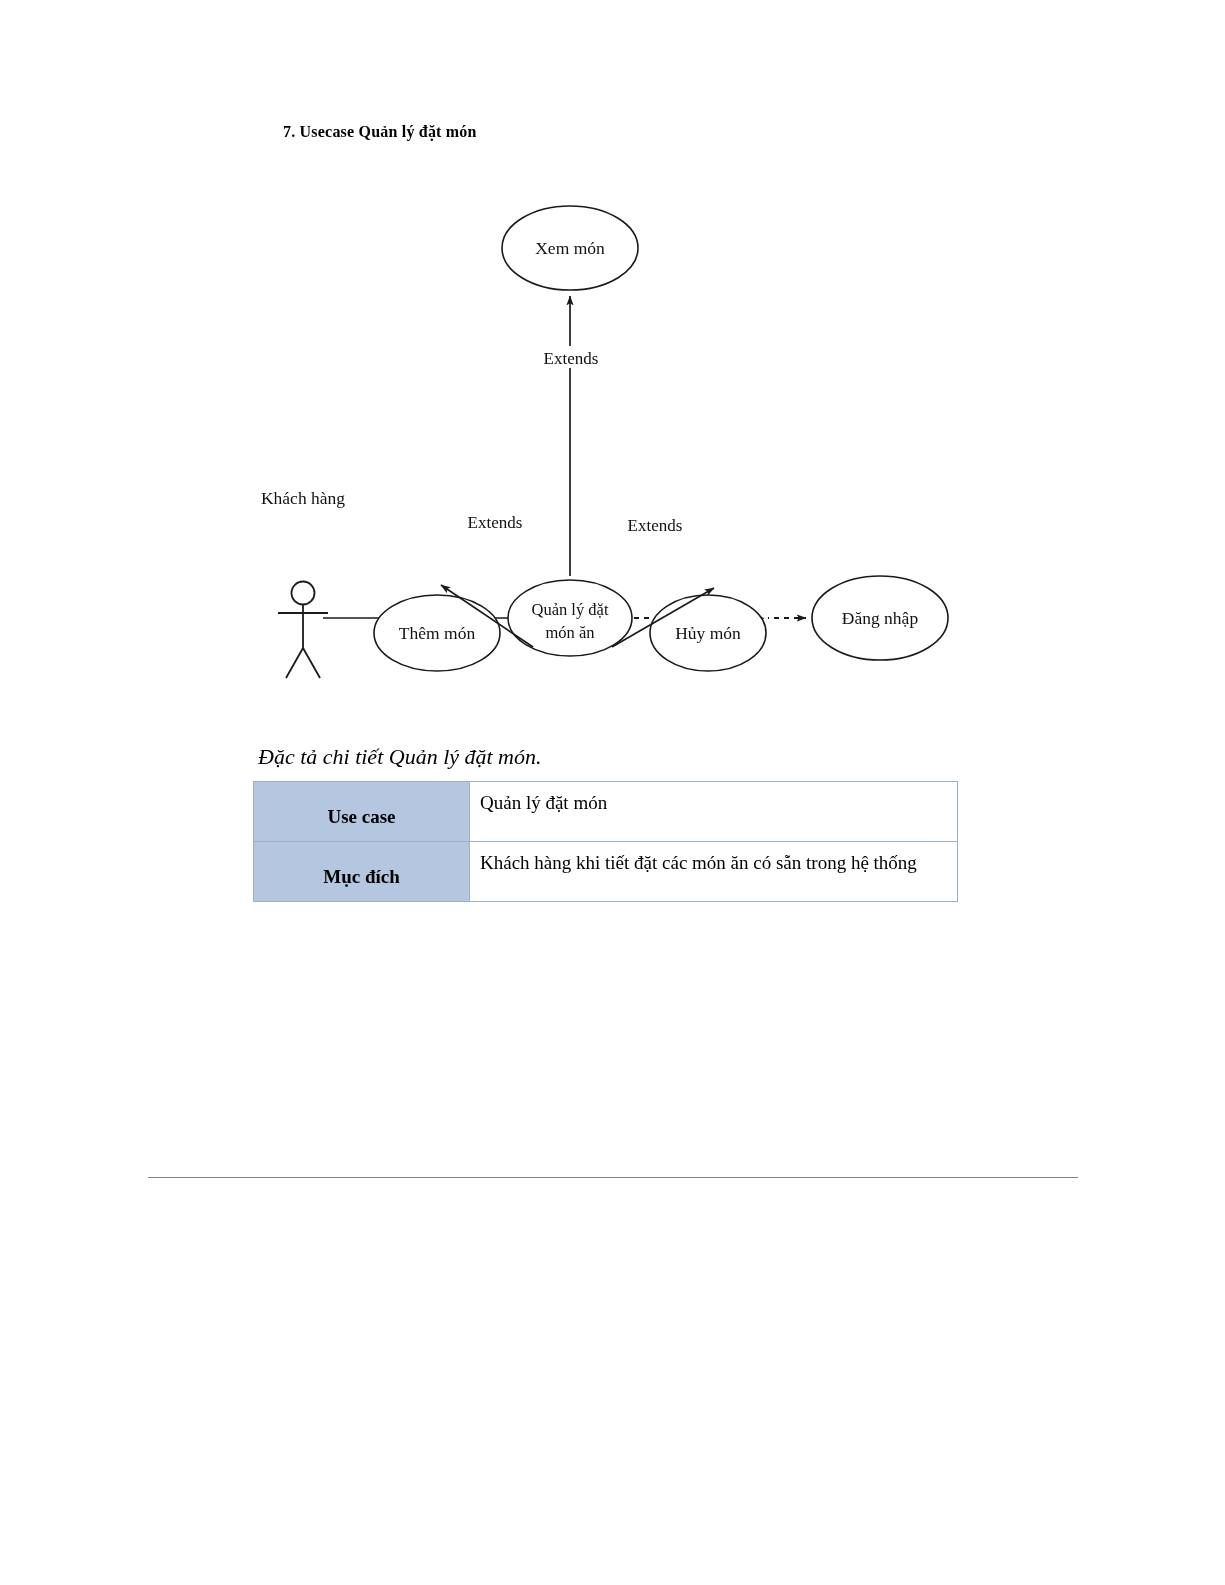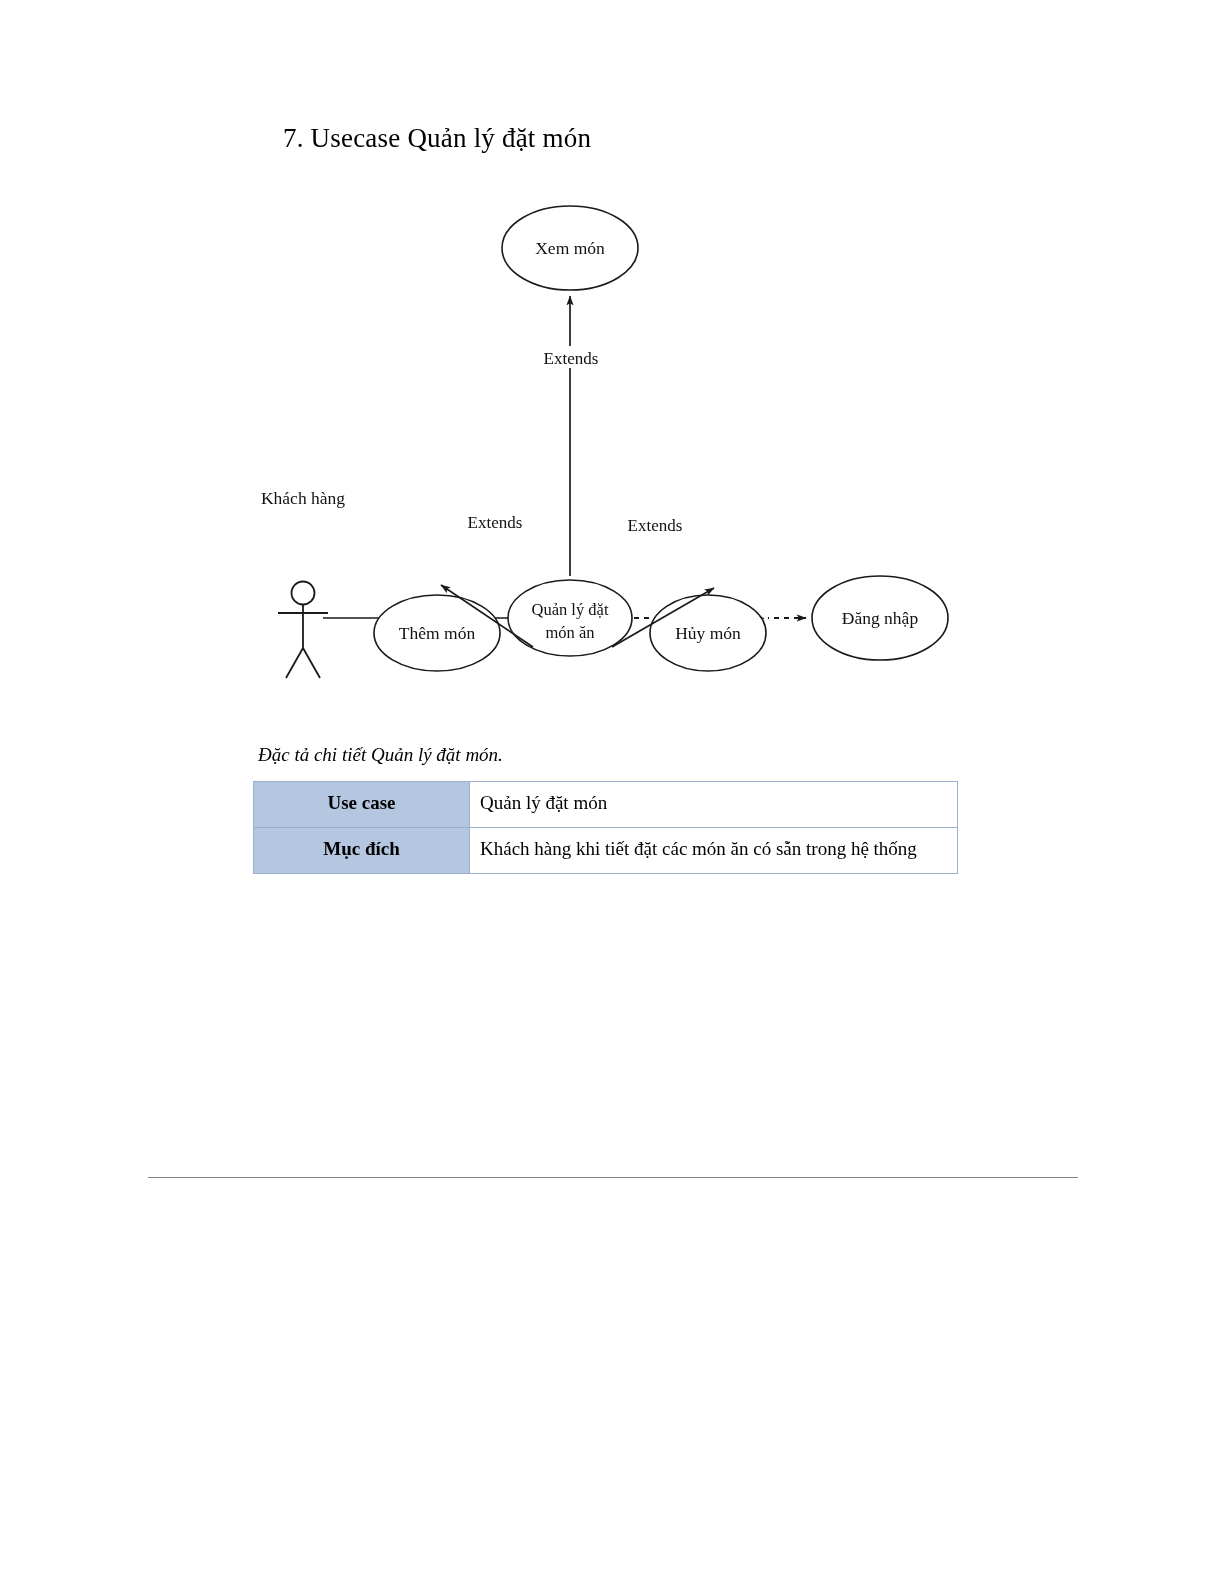--- a/index.html
+++ b/index.html
@@ -20,22 +20,22 @@
   .page {
     position: absolute;
     inset: 0;
   }
 
   
   .heading {
     position: absolute;
     left: 283px;
     top: 123px;
-    font-size: 27px;
-    font-weight: normal;
+    font-size: 16px;
+    font-weight: bold;
     letter-spacing: 0.2px;
     white-space: nowrap;
     text-align: center;
   }
 
   
   .diagram {
     position: absolute;
     left: 0px;
     top: 170px;
@@ -85,21 +85,21 @@
     stroke: #1a1a1a;
     stroke-width: 1.8;
     fill: none;
   }
 
   
   .caption {
     position: absolute;
     left: 258px;
     top: 744px;
-    font-size: 19px;
+    font-size: 22px;
     font-style: italic;
     white-space: nowrap;
   }
 
   
   .spec-table {
     position: absolute;
     left: 253px;
     top: 781px;
     width: 705px;
@@ -110,21 +110,21 @@
     border: 1px solid #9bb0cd;
     vertical-align: top;
     font-size: 19px;
     line-height: 1.62;
   }
   .spec-table td.key {
     width: 207px;
     background: #b4c6e0;
     font-weight: bold;
     text-align: center;
-    padding: 6px 4px 8px 4px;
+    padding: 20px 4px 8px 4px;
   }
   .spec-table td.val {
     background: #ffffff;
     padding: 6px 8px 8px 10px;
   }
 
   
   .footer-rule {
     position: absolute;
     left: 148px;

